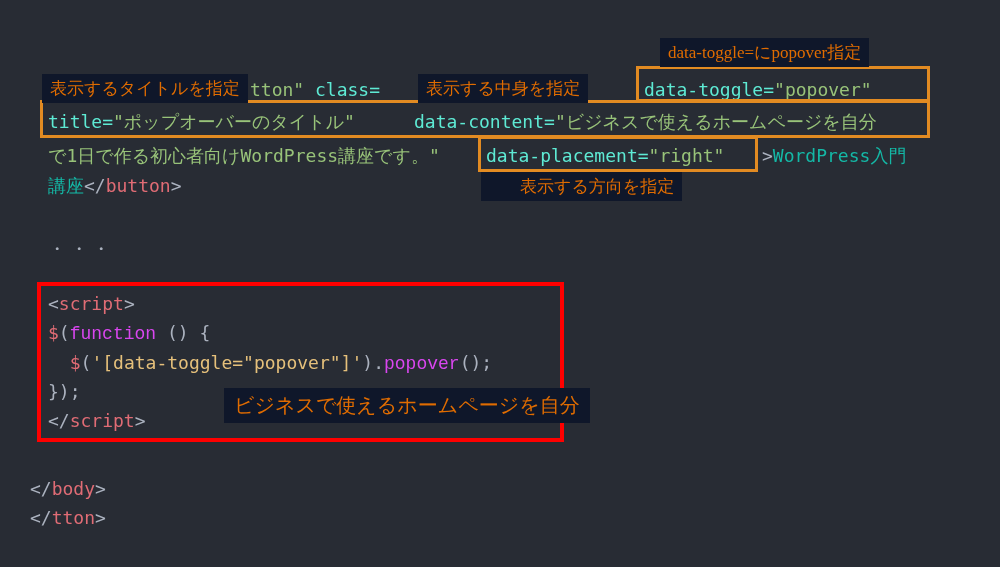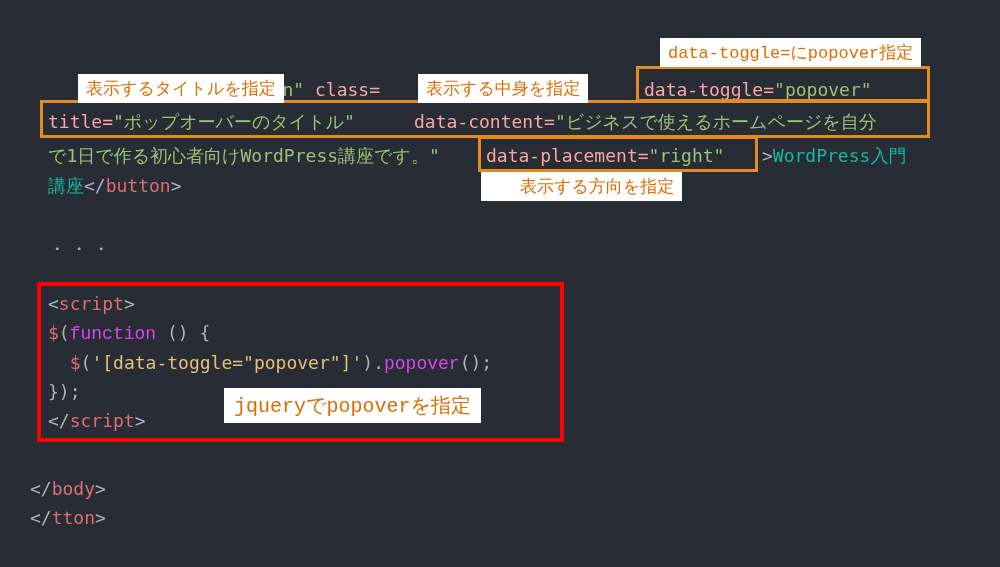--- a/index.html
+++ b/index.html
@@ -9,33 +9,33 @@
     font-size: 18px;
     width: 1000px;
     height: 567px;
     overflow: hidden;
     position: relative;
     color: #abb2bf;
   }
   
   .punct { color: #abb2bf; }
   .tag { color: #e06c75; }
-  .attr { color: #fca5a5; }
+  .attr { color: #5eead4; }
   .string { color: #98c379; }
   .func { color: #d946ef; font-family: Liberation Mono, monospace; }
   .selector { color: #e5c07b; }
   .dollar { color: #e06c75; }
   .plain { color: #14b8a6; }
 
   
   .anno {
     position: absolute;
-    background: #ffffff;
+    background: #0f172a;
     color: #e06c00;
-    font-family: Liberation Mono, monospace;
+    font-family: Liberation Serif, serif;
     font-size: 17px;
     padding: 3px 8px;
     font-weight: 500;
     white-space: nowrap;
     z-index: 10;
   }
   
   .obox {
     position: absolute;
     border: 3px solid #e28b22;
@@ -53,24 +53,24 @@
     position: absolute;
     white-space: pre;
     font-family: 'Menlo', 'Consolas', 'Monaco', monospace;
     line-height: 1.6;
   }
 </style>
 </head>
 <body>
 
 <div class="anno" style="left:660px; top:38px;">data-toggle=にpopover指定</div>
-<div class="anno" style="left:42px; top:74px;margin-left:36px;">表示するタイトルを指定</div>
+<div class="anno" style="left:42px; top:74px;">表示するタイトルを指定</div>
 <div class="anno" style="left:418px; top:74px;">表示する中身を指定</div>
 <div class="anno" style="left:481px; top:172px;padding-left:39px;">表示する方向を指定</div>
-<div class="anno" style="left:224px; top:388px; font-size:20px; padding:4px 10px;">jqueryでpopoverを指定</div>
+<div class="anno" style="left:224px; top:388px; font-size:20px; padding:4px 10px;">ビジネスで使えるホームページを自分</div>
 
 <div class="obox" style="left:636px; top:66px; width:294px; height:36px;"></div>
 <div class="obox" style="left:40px; top:100px; width:890px; height:38px;"></div>
 <div class="obox" style="left:478px; top:136px; width:280px; height:36px;"></div>
 
 <div class="rbox" style="left:37px; top:282px; width:527px; height:160px;"></div>
 
 <div class="codeblock" style="left:250px; top:76px;"><span class="string">tton"</span><span class="attr"> class=</span></div>
 <div class="codeblock" style="left:644px; top:76px;"><span class="attr">data-toggle=</span><span class="string">"popover"</span></div>
 

